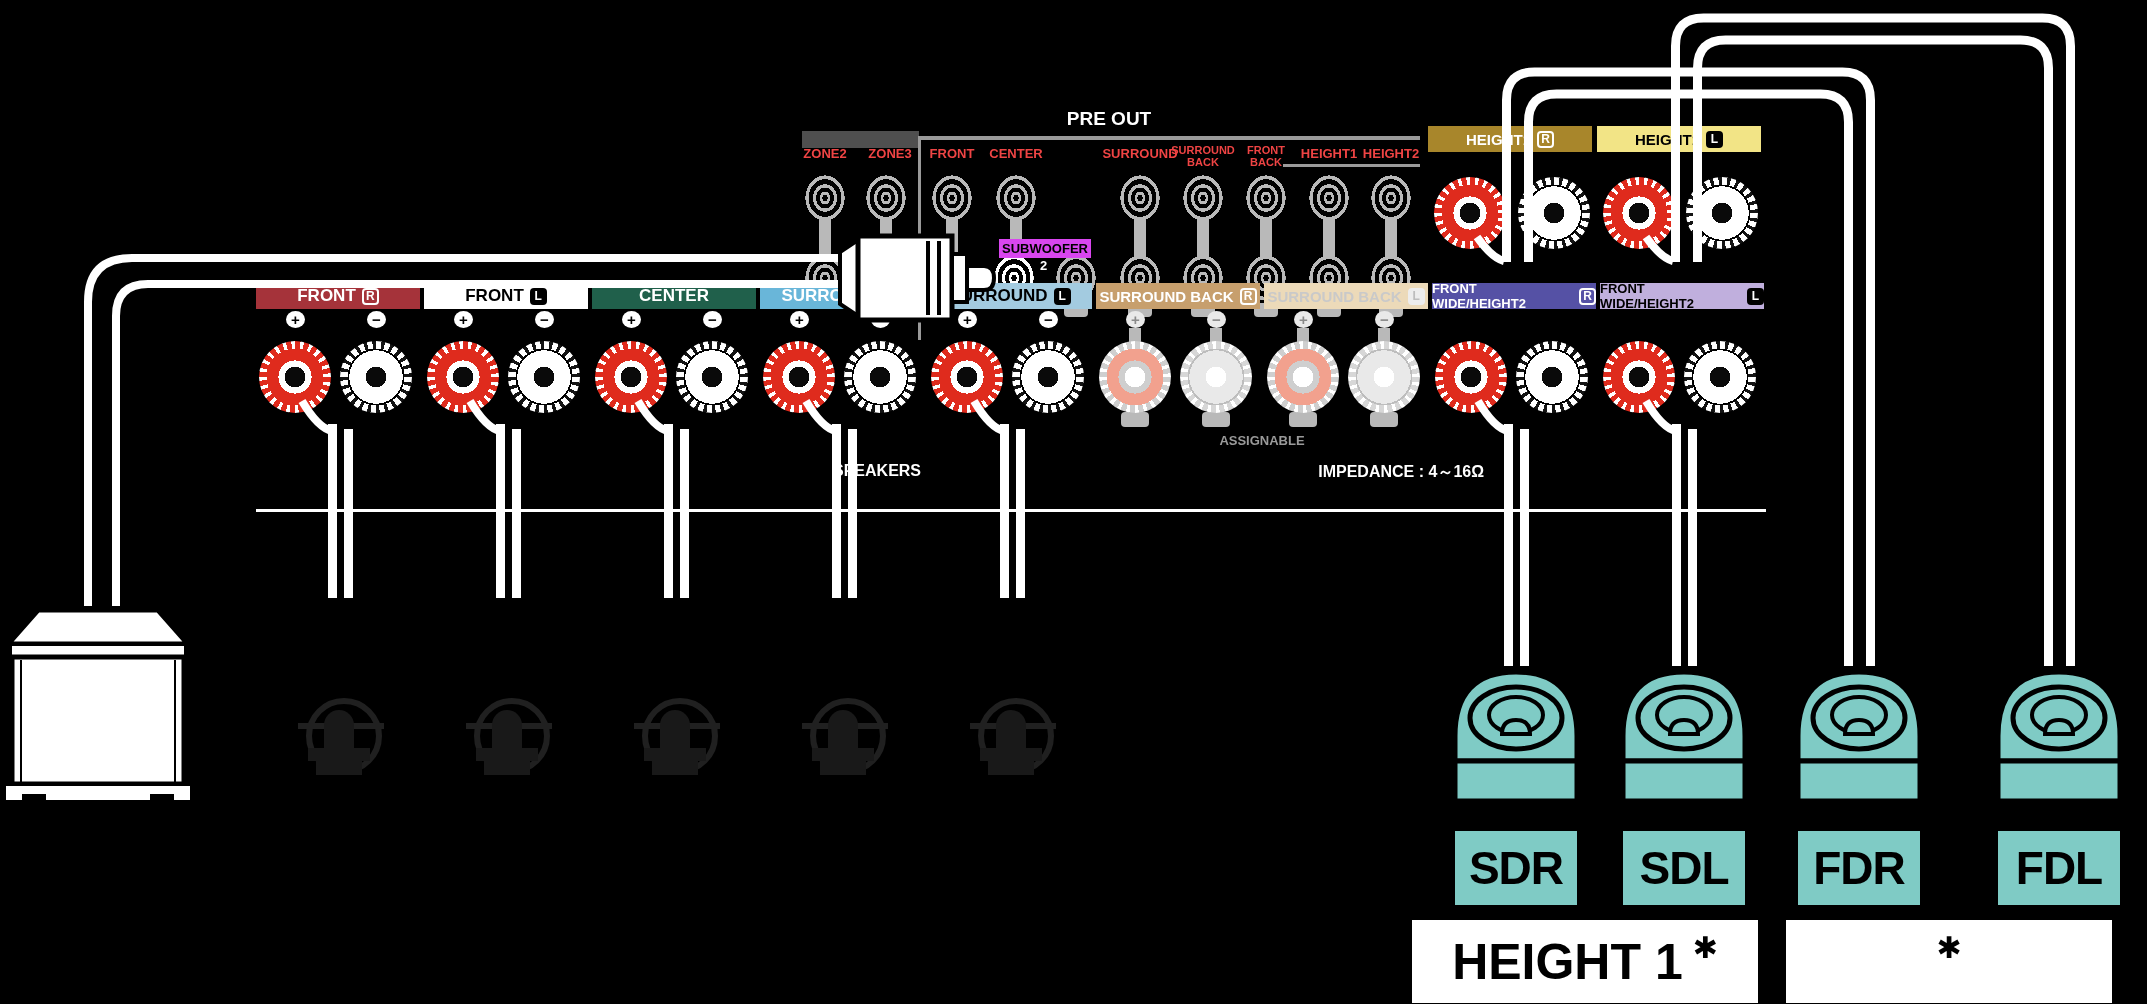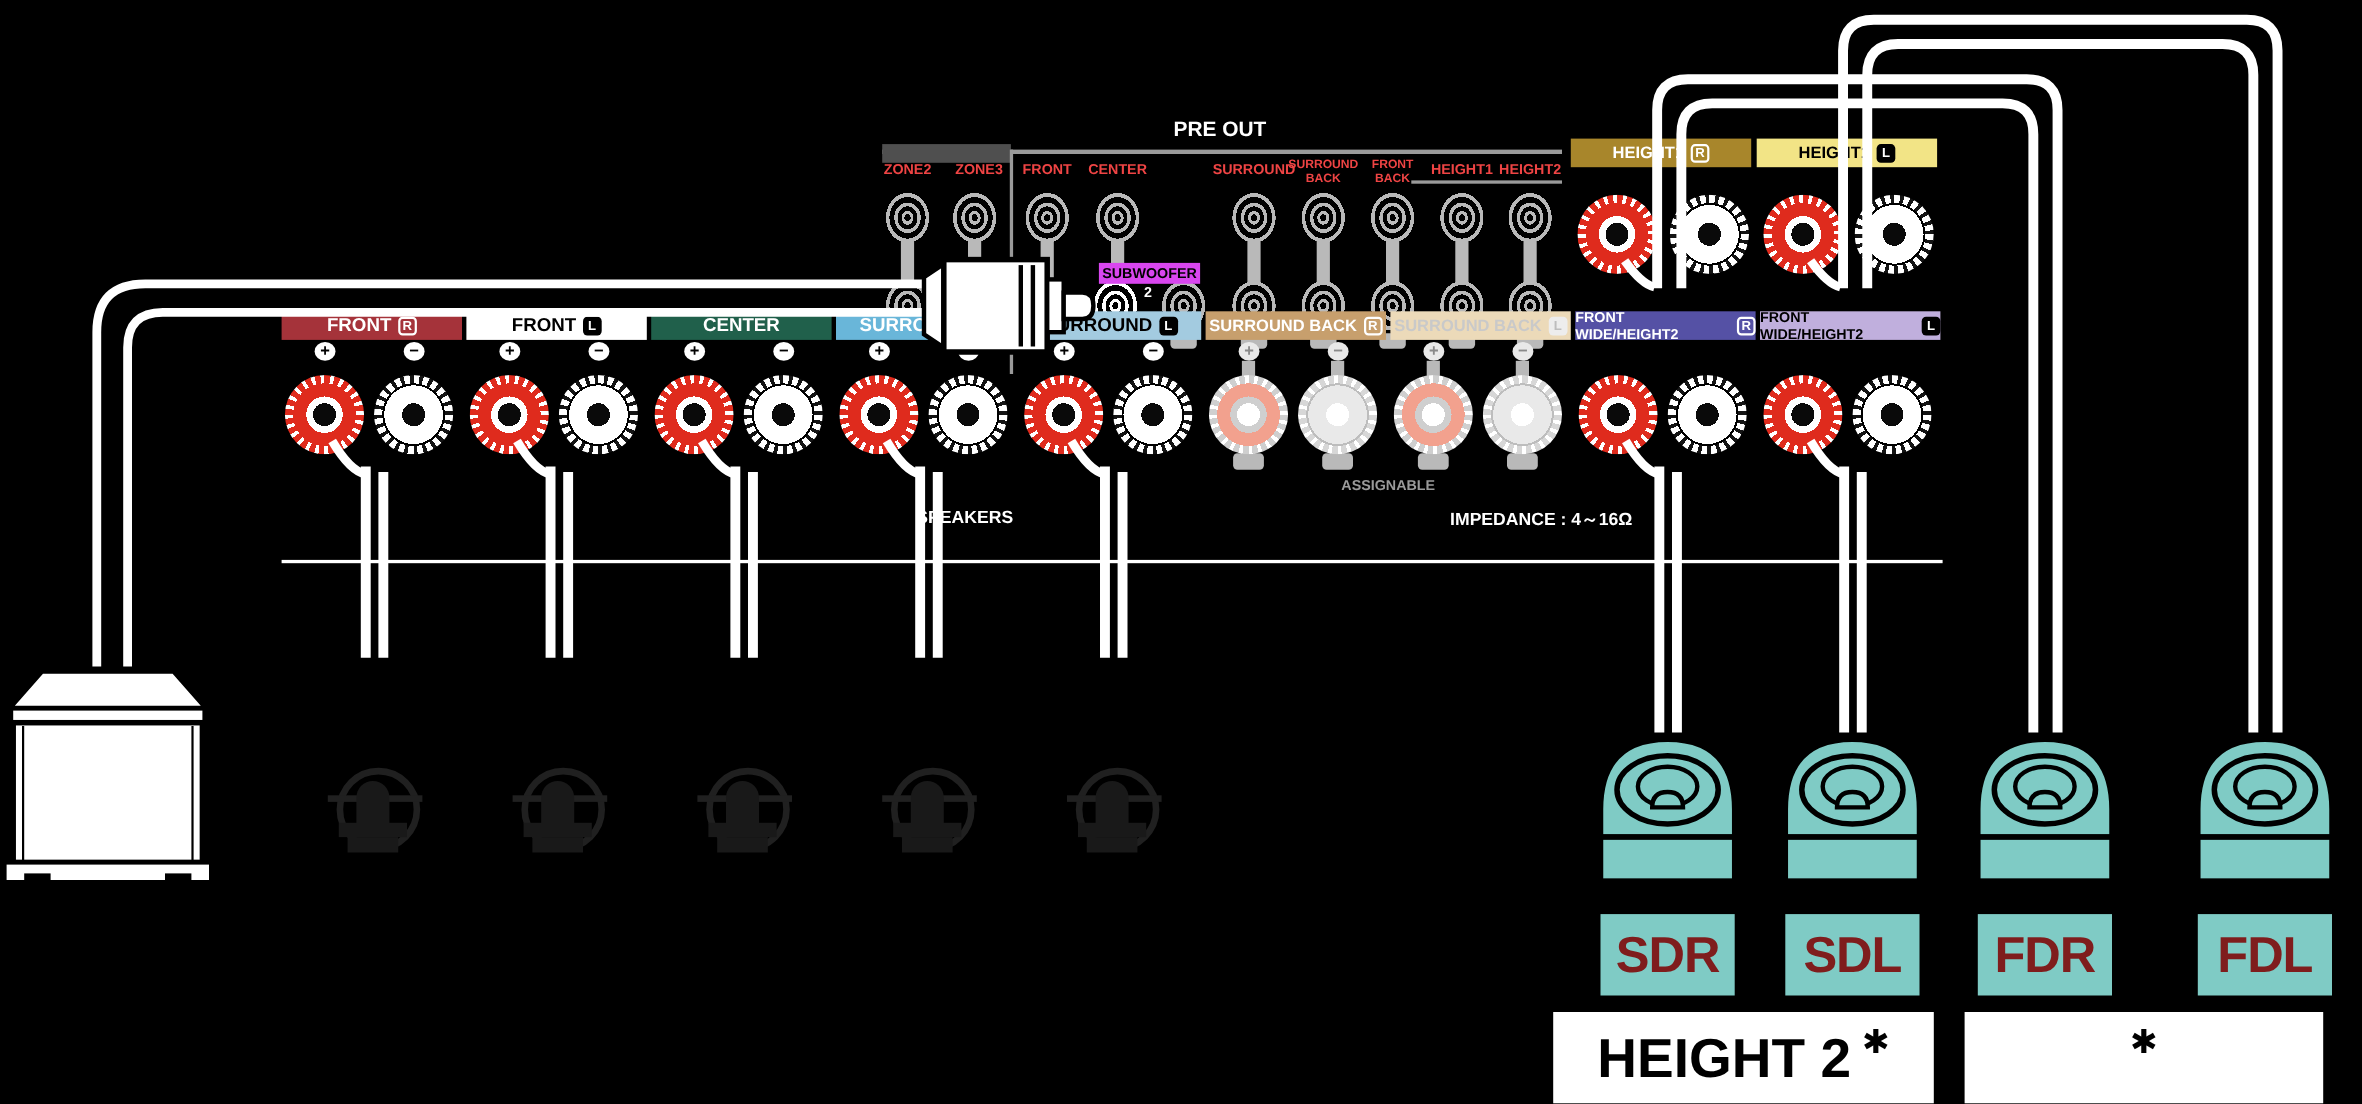--- a/index.html
+++ b/index.html
@@ -41,21 +41,21 @@
   .pm.gray{background:#e9e9e9;color:#8a8a8a;}
   .col{width:164px;height:170px;}
   
   .ghost{width:88px;height:80px;}
   .ghost .ring{position:absolute;left:10px;top:0;width:64px;height:64px;border-radius:50%;border:6px solid #202020;}
   .ghost .bar{position:absolute;left:2px;top:25px;width:86px;height:6px;background:#202020;}
   .ghost .blob{position:absolute;left:28px;top:12px;width:30px;height:44px;background:#191919;border-radius:15px 15px 0 0;}
   .ghost .shelf{position:absolute;left:12px;top:50px;width:62px;height:13px;background:#191919;}
   .ghost .base{position:absolute;left:20px;top:63px;width:46px;height:14px;background:#191919;}
   
-  .tealbox{width:122px;height:74px;background:#7fcbc5;color:#7f1d1d;font-size:46px;font-weight:bold;
+  .tealbox{width:122px;height:74px;background:#7fcbc5;color:#000000;font-size:46px;font-weight:bold;
            display:flex;align-items:center;justify-content:center;letter-spacing:-1px;}
   .bigbox{height:83px;background:#fff;color:#000;font-size:50px;font-weight:bold;
           display:flex;align-items:center;justify-content:center;gap:10px;}
   .bigbox .ast{font-size:30px;transform:translateY(-14px);}
   .line{background:#9a9a9a;}
 </style>
 </head>
 <body>
 
 <div id="canvas">
@@ -406,20 +406,20 @@
     <ellipse cx="66" cy="49" rx="27" ry="18" fill="none" stroke="#000" stroke-width="4"></ellipse>
     <path d="M52,68 Q52,54 66,54 Q80,54 80,68 Z" fill="#7fcbc5" stroke="#000" stroke-width="4"></path>
   </svg>
 
   <div class="abs tealbox" style="left:1455px;top:831px">SDR</div>
   <div class="abs tealbox" style="left:1623px;top:831px">SDL</div>
   <div class="abs tealbox" style="left:1798px;top:831px">FDR</div>
   <div class="abs tealbox" style="left:1998px;top:831px">FDL</div>
 
   <div class="abs bigbox" style="left:1412px;top:920px;width:346px">
-    <span>HEIGHT 2</span>
+    <span>HEIGHT 1</span>
       <span class="ast">✱</span>
   </div>
   <div class="abs bigbox" style="left:1786px;top:920px;width:326px">
       <span class="ast">✱</span>
   </div>
 
 </div>
 
 </body></html>

